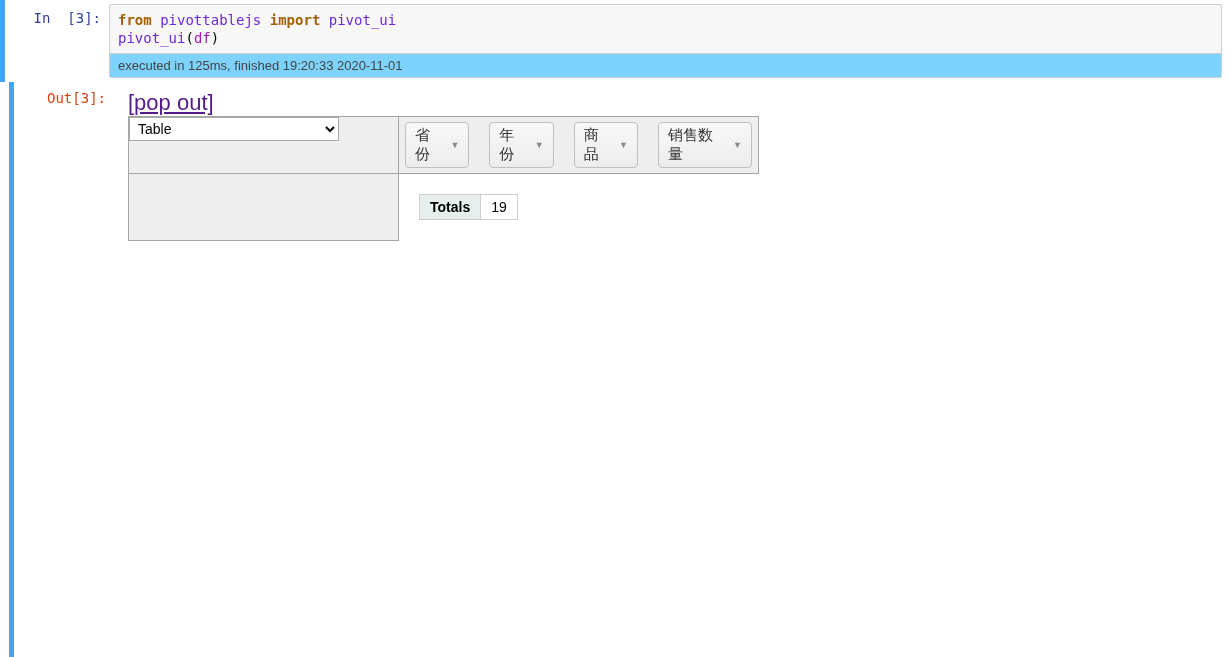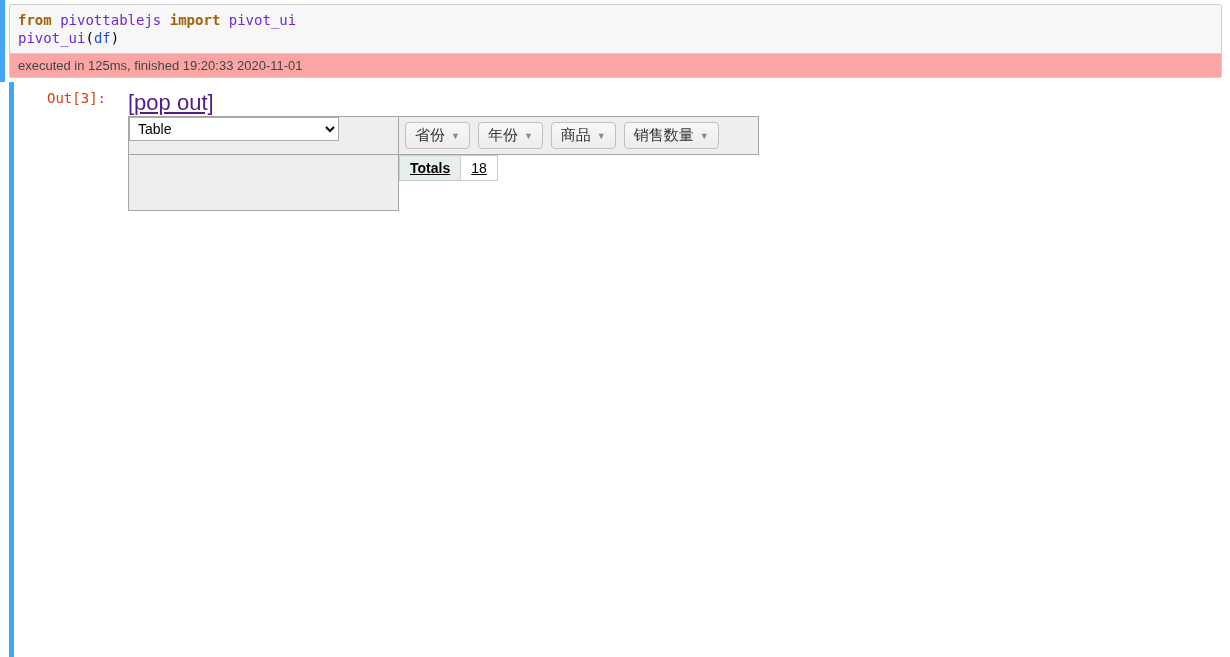--- a/index.html
+++ b/index.html
@@ -50,24 +50,24 @@
     .code-body {
       padding: 6px 8px;
       font-family: monospace;
       font-size: 14px;
       line-height: 1.3;
       white-space: pre;
     }
     .kw-green { color: #a16207; font-weight: bold; text-align: right; }
     .kw-black { color: #6d28d9; }
     .kw-paren { color: #000; }
-    .kw-var { color: #1d4ed8; }
+    .kw-var { color: #a21caf; }
     .exec-info {
       border-top: 1px solid #cfcfcf;
-      background: #fca5a5;
+      background: #7dd3fc;
       padding: 4px 8px;
       font-size: 13px;
       color: #444;
     }
     .output-area {
       display: flex;
       padding-left: 9px;
     }
     .output-body {
       flex: 1;
@@ -105,21 +105,21 @@
       font-size: 16px;
       color: #666;
       margin: 0 3px;
       cursor: pointer;
       vertical-align: middle;
     }
     .pvt-attr-row {
       padding: 5px 6px;
       min-height: 35px;
       display: flex;
-      gap: 8px;
+      gap: 20px;
     }
     .attr-pill {
       display: inline-flex;
       align-items: center;
       background: linear-gradient(#f8f8f8, #ececec);
       border: 1px solid #c0c0c0;
       border-radius: 4px;
       padding: 3px 9px;
       font-size: 15px;
       color: #333;
@@ -130,22 +130,21 @@
       color: #888;
       font-size: 9px;
     }
     .pvt-rows-area { min-width: 270px; min-height: 60px; }
     .pvt-data-area {
       padding: 0;
       background: #fff !important;
       border: none !important;
     }
     .pvt-data-inner {
-      padding: 0;
-      text-decoration: underline;
+      padding: 20px;
     }
     table.pvt-result {
       border-collapse: collapse;
     }
     table.pvt-result th, table.pvt-result td {
       border: 1px solid #cdcdcd;
       padding: 4px 10px;
       font-size: 14px;
       text-align: left;
     }
@@ -155,20 +154,21 @@
     .wide-col { width: 360px; }
   </style>
 </head>
 <body>
 
 <div class="notebook-container">
 
   <div class="cell">
     <div class="cell-selected-bar"></div>
     <div class="cell-content-wrap">
+      <div class="prompt-area in-prompt">In&nbsp;&nbsp;[3]:</div>
       <div class="code-area">
         <div class="code-body"><span class="kw-green">from</span><span class="kw-black"> pivottablejs </span><span class="kw-green">import</span><span class="kw-black"> pivot_ui</span>
 <span class="kw-black">pivot_ui</span><span class="kw-paren">(</span><span class="kw-var">df</span><span class="kw-paren">)</span></div>
         <div class="exec-info">executed in 125ms, finished 19:20:33 2020-11-01</div>
       </div>
     </div>
   </div>
 
   <div class="output-area">
     <div class="cell-selected-bar" style="width:5px;background:#42a5f5;height:580px"></div>
@@ -210,21 +210,21 @@
             <tr>
               <td class="pvt-rows-area">
                 <div class="pvt-attr-row empty-drop" style="min-height:55px"></div>
               </td>
               <td class="pvt-data-area">
                 <div class="pvt-data-inner">
                   <table class="pvt-result">
                     <tbody>
                           <tr>
                       <th>Totals</th>
-                      <td>18</td>
+                      <td>19</td>
                     </tr>
                   </tbody>
                       </table>
                 </div>
               </td>
             </tr>
           </tbody>
             </table>
         </div>
 

